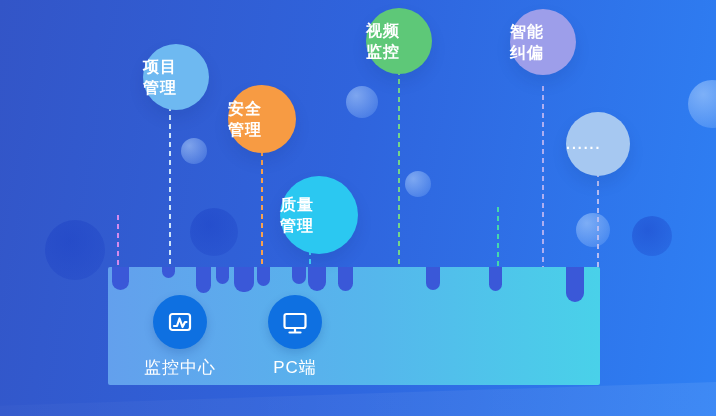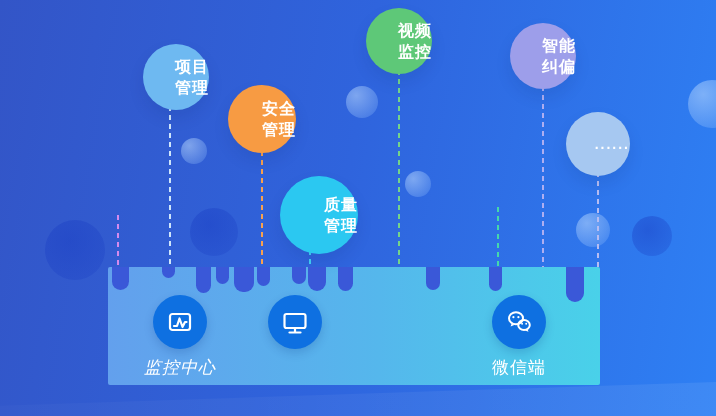--- a/index.html
+++ b/index.html
@@ -15,21 +15,21 @@
   .bokeh.dark{background:radial-gradient(circle at 40% 35%,rgba(26,62,196,.50),rgba(26,62,196,.22));}
   .bokeh.light{background:radial-gradient(circle at 32% 30%,rgba(190,220,255,.55),rgba(120,175,250,.18));}
   .bottom-band{
     position:absolute;left:0;bottom:0;width:716px;height:34px;
     background:linear-gradient(to right,rgba(255,255,255,.02),rgba(255,255,255,.08));
     clip-path:polygon(0 70%,100% 0,100% 100%,0 100%);
   }
   .dash-line{position:absolute;width:2px;}
   .bubble{
     position:absolute;border-radius:50%;
-    display:flex;align-items:center;justify-content:flex-end;text-align:center;
+    display:flex;align-items:center;justify-content:flex-start;text-align:center;
     box-shadow:0 8px 16px rgba(10,25,90,.10);
   }
   .bubble-label{
     color:#fff;font-weight:bold;font-size:16px;line-height:21px;
     letter-spacing:1px;white-space:pre-line;
   }
   .bubble-label.dots{font-size:14px;letter-spacing:2px;line-height:14px;}
   .platform-bar{
     position:absolute;left:108px;top:267px;width:492px;height:118px;
     background:linear-gradient(90deg,#63a0ed 0%,#55b7ec 55%,#49d1e9 100%);
@@ -77,66 +77,52 @@
       <span class="bubble-label">质量
 管理</span>
     </div>
     <div class="dash-line" style="left: 398px; top: 70px; height: 197px; background: repeating-linear-gradient(rgb(116, 212, 137) 0px, rgb(116, 212, 137) 5px, transparent 5px, transparent 9px);"></div>
     <div class="bubble" style="left: 366px; top: 8px; width: 66px; height: 66px; background: radial-gradient(circle at 50% 38%, rgb(94, 200, 120), rgb(94, 200, 120)) rgb(94, 200, 120);">
       <span class="bubble-label">视频
 监控</span>
     </div>
     <div class="dash-line" style="left: 497px; top: 207px; height: 60px; background: repeating-linear-gradient(rgb(69, 216, 171) 0px, rgb(69, 216, 171) 5px, transparent 5px, transparent 9px);"></div>
     <div class="dash-line" style="left: 542px; top: 86px; height: 181px; background: repeating-linear-gradient(rgb(174, 174, 241) 0px, rgb(174, 174, 241) 5px, transparent 5px, transparent 9px);"></div>
-    <div class="bubble" style="left: 510px; top: 23px; width: 66px; height: 66px; background: radial-gradient(circle at 50% 38%, rgb(157, 158, 234), rgb(157, 158, 234)) rgb(157, 158, 234);">
+    <div class="bubble" style="left: 510px; top: 9px; width: 66px; height: 66px; background: radial-gradient(circle at 50% 38%, rgb(157, 158, 234), rgb(157, 158, 234)) rgb(157, 158, 234);">
       <span class="bubble-label">智能
 纠偏</span>
     </div>
     <div class="dash-line" style="left: 597px; top: 172px; height: 95px; background: repeating-linear-gradient(rgb(183, 189, 242) 0px, rgb(183, 189, 242) 5px, transparent 5px, transparent 9px);"></div>
     <div class="bubble" style="left: 566px; top: 112px; width: 64px; height: 64px; background: radial-gradient(circle at 50% 38%, rgb(166, 200, 241), rgb(166, 200, 241)) rgb(166, 200, 241);">
       <span class="bubble-label dots">......</span>
     </div>
     <div class="drip" style="left: 112px; top: 267px; width: 17px; height: 23px;"></div>
     <div class="drip" style="left: 162px; top: 267px; width: 13px; height: 11px;"></div>
     <div class="drip" style="left: 196px; top: 267px; width: 15px; height: 26px;"></div>
     <div class="drip" style="left: 216px; top: 267px; width: 13px; height: 17px;"></div>
     <div class="drip" style="left: 234px; top: 267px; width: 20px; height: 25px;"></div>
     <div class="drip" style="left: 257px; top: 267px; width: 13px; height: 19px;"></div>
     <div class="drip" style="left: 292px; top: 267px; width: 14px; height: 17px;"></div>
     <div class="drip" style="left: 308px; top: 267px; width: 18px; height: 24px;"></div>
     <div class="drip" style="left: 338px; top: 267px; width: 15px; height: 24px;"></div>
     <div class="drip" style="left: 426px; top: 267px; width: 14px; height: 23px;"></div>
     <div class="drip" style="left: 489px; top: 267px; width: 13px; height: 24px;"></div>
     <div class="drip" style="left: 566px; top: 267px; width: 18px; height: 35px;"></div>
-    <div class="terminal" style="left: 125px; top: 295px; font-style: italic;">
+    <div class="terminal" style="left: 125px; top: 295px;">
       <div class="terminal-circle" style="background: rgb(14, 112, 225);">
         <svg width="32" height="32" viewBox="0 0 32 32" fill="none" stroke="#ffffff" stroke-width="2.2" stroke-linecap="round" stroke-linejoin="round">
           <rect x="6" y="8" width="20" height="16" rx="2.5"></rect>
           <polyline points="10,20 13,20 15.5,12.5 18.5,21 21,16 22.5,16"></polyline>
         </svg>
       </div>
       <div class="terminal-label">监控中心</div>
     </div>
     <div class="terminal" style="left: 240px; top: 295px;">
       <div class="terminal-circle" style="background: rgb(14, 112, 225);">
         <svg width="32" height="32" viewBox="0 0 32 32" fill="none" stroke="#ffffff" stroke-width="2.2" stroke-linecap="round" stroke-linejoin="round">
           <rect x="5.5" y="8" width="21" height="14" rx="2"></rect>
           <line x1="16" y1="22" x2="16" y2="26"></line>
           <line x1="10.5" y1="26.5" x2="21.5" y2="26.5"></line>
         </svg>
       </div>
-    </div>
-    <div class="terminal" style="left: 464px; top: 295px;">
-      <div class="terminal-circle" style="background: rgb(14, 112, 225);">
-        <svg width="32" height="32" viewBox="0 0 32 32" fill="none" stroke="#ffffff" stroke-width="2" stroke-linecap="round" stroke-linejoin="round">
-          <ellipse cx="13" cy="12.3" rx="7" ry="6"></ellipse>
-          <path d="M8.7 17.3 L7.6 20.6 L11.2 18.9" fill="#ffffff" stroke="none"></path>
-          <ellipse cx="21" cy="19" rx="5.8" ry="5"></ellipse>
-          <path d="M24.3 22.8 L25.5 25.8 L22 24.4" fill="#ffffff" stroke="none"></path>
-          <circle cx="10.4" cy="11.2" r="1.1" fill="#ffffff" stroke="none"></circle>
-          <circle cx="15.4" cy="11.2" r="1.1" fill="#ffffff" stroke="none"></circle>
-          <circle cx="19.1" cy="17.8" r="0.95" fill="#ffffff" stroke="none"></circle>
-          <circle cx="23.2" cy="17.8" r="0.95" fill="#ffffff" stroke="none"></circle>
-        </svg>
-      </div>
-      <div class="terminal-label">微信端</div>
+      <div class="terminal-label">PC端</div>
     </div>
   </div>
 
 </body></html>

